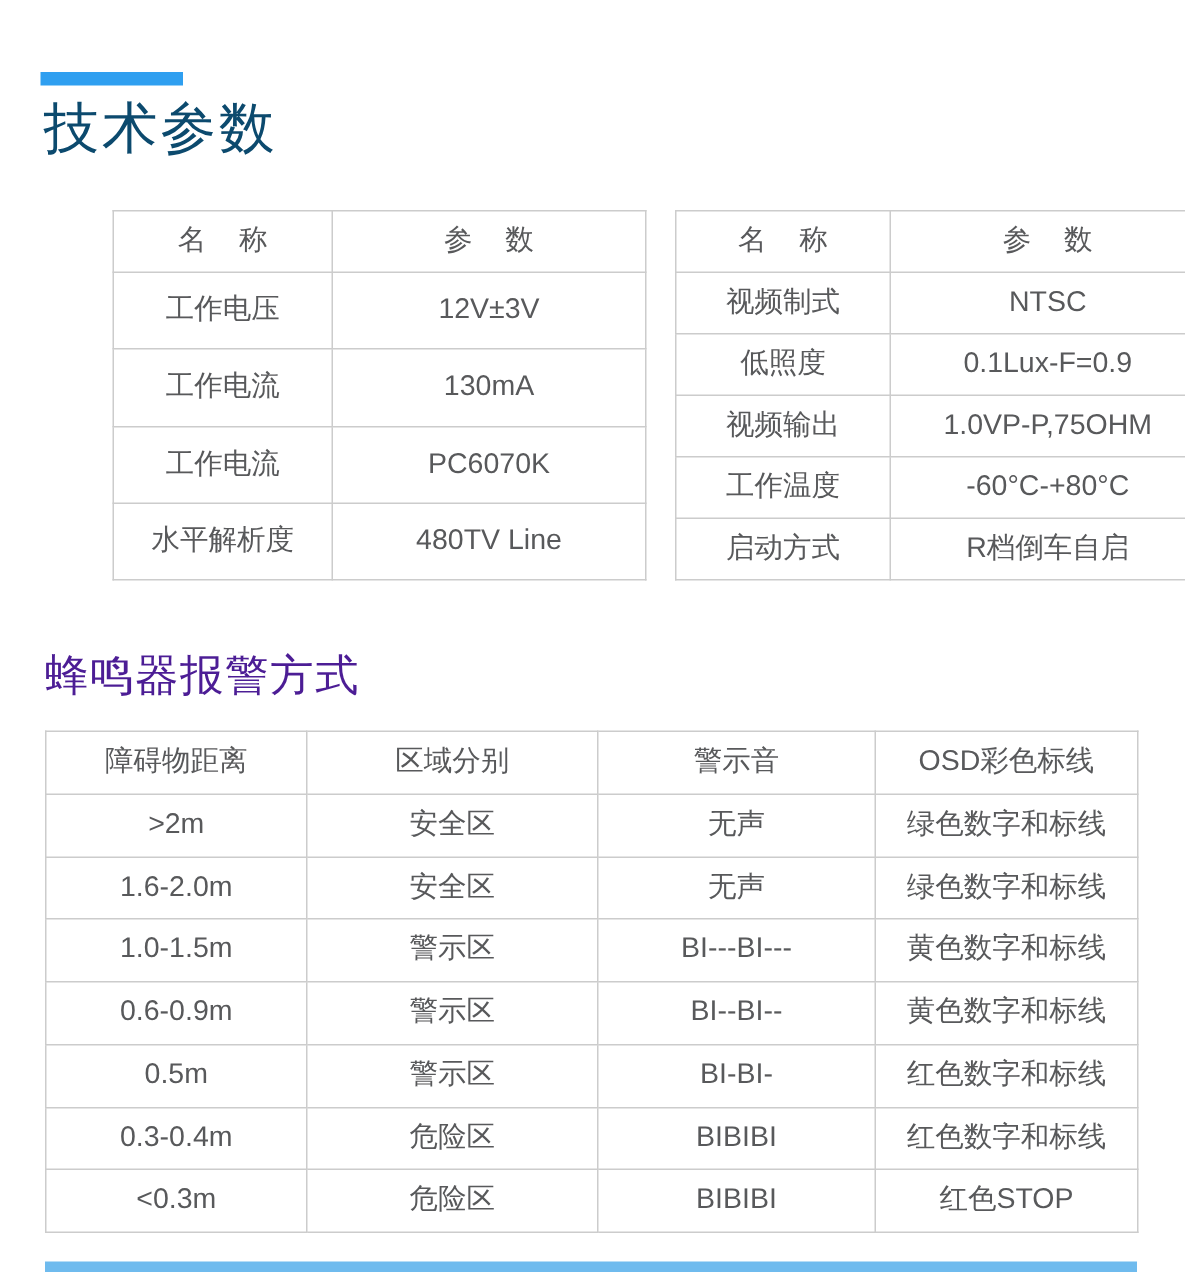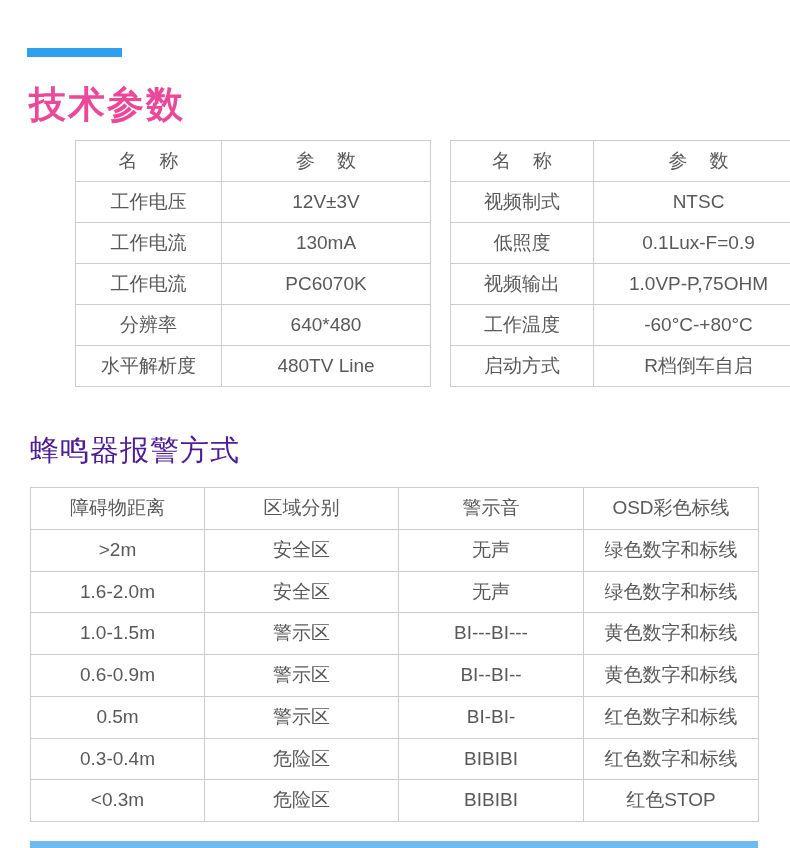--- a/index.html
+++ b/index.html
@@ -12,22 +12,22 @@
     overflow: hidden;
   }
 
   .accent-dash {
     position: absolute; left: 27px; top: 48px;
     width: 95px; height: 9px;
     background: #2f9ff0;
   }
 
   .page-title {
-    position: absolute; left: 29px; top: 80px;
-    font-size: 37px; font-weight: bold; color: #ec4899;
+    position: absolute; left: 29px; top: 61px;
+    font-size: 37px; font-weight: normal; color: #0c4a6e;
     letter-spacing: 2px;
   }
 
   .spec-tables {
     position: absolute; left: 31px; top: 140px;
     display: flex; gap: 19px; margin-left: 44px;
   }
 
   table { border-collapse: collapse; table-layout: fixed; background: #fff; }
   td, th {
@@ -98,24 +98,20 @@
           <td>工作电压</td>
           <td>12V±3V</td>
         </tr>
         <tr>
           <td>工作电流</td>
           <td>130mA</td>
         </tr>
         <tr>
           <td>工作电流</td>
           <td>PC6070K</td>
-        </tr>
-        <tr>
-          <td>分辨率</td>
-          <td>640*480</td>
         </tr>
         <tr>
           <td>水平解析度</td>
           <td>480TV Line</td>
         </tr>
       </tbody>
   </table>
 
   <table class="spec-table-right">
     <colgroup>

